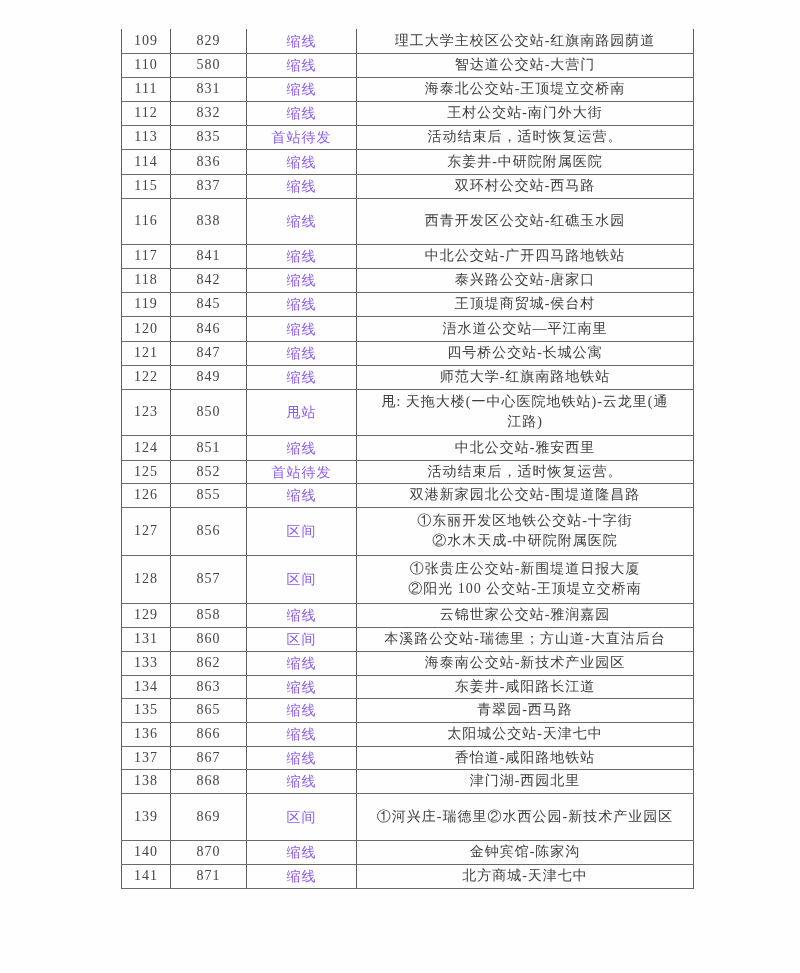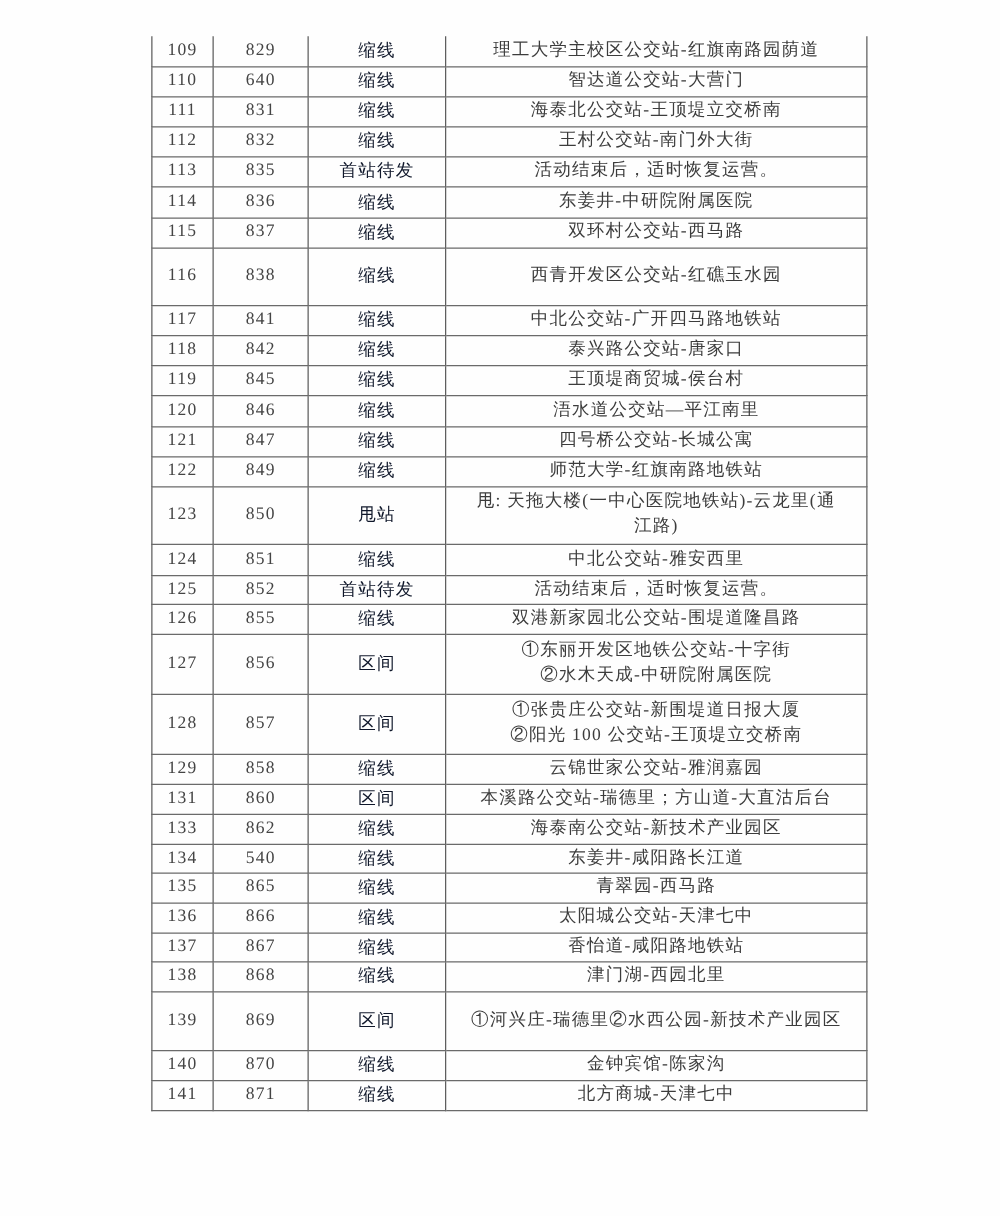--- a/index.html
+++ b/index.html
@@ -12,21 +12,21 @@
     border-left: 1.5px solid #6a6a6a; border-right: 1.5px solid #6a6a6a; border-bottom: 1.5px solid #6a6a6a;
   }
   table.routes td {
     border-left: 1px solid #5e5e5e; border-right: 1px solid #5e5e5e;
     border-bottom: 1px solid #6a6a6a;
     text-align: center; vertical-align: middle; padding: 0 4px;
     font-size: 14px; line-height: 20px; letter-spacing: 1px; overflow: hidden;
   }
   table.routes tr:first-child td { border-top: none; text-align: center; }
   td.c-seq, td.c-line { font-family: "Liberation Serif", "DejaVu Serif", serif; font-size: 15px; letter-spacing: 0.5px; color: #444; }
-  td.c-type { font-family: "DejaVu Sans", "Liberation Sans", sans-serif; font-size: 13.5px; color: #0f172a; }
+  td.c-type { font-family: "DejaVu Sans", "Liberation Sans", sans-serif; font-size: 13.5px; color: #8b5cf6; }
   td.c-desc { font-family: "DejaVu Sans", "Liberation Sans", sans-serif; font-size: 13.5px; color: #3c3c3c; letter-spacing: 1.2px; }
   td.c-desc .ln { display: block; font-family: Liberation Serif, serif; }
 </style>
 </head>
 <body>
 
 <div id="page">
   <table class="routes">
     <colgroup>
       <col style="width:49px">
@@ -38,21 +38,21 @@
         <tr style="height: 24px;">
           <td class="c-seq">109</td>
           <td class="c-line">829</td>
           <td class="c-type">缩线</td>
           <td class="c-desc">
             <span class="ln">理工大学主校区公交站-红旗南路园荫道</span>
           </td>
         </tr>
         <tr style="height: 24px;">
           <td class="c-seq">110</td>
-          <td class="c-line">640</td>
+          <td class="c-line">580</td>
           <td class="c-type">缩线</td>
           <td class="c-desc">
             <span class="ln">智达道公交站-大营门</span>
           </td>
         </tr>
         <tr style="height: 24px;">
           <td class="c-seq">111</td>
           <td class="c-line">831</td>
           <td class="c-type">缩线</td>
           <td class="c-desc">
@@ -217,21 +217,21 @@
         <tr style="height: 24px;">
           <td class="c-seq">133</td>
           <td class="c-line">862</td>
           <td class="c-type">缩线</td>
           <td class="c-desc">
             <span class="ln">海泰南公交站-新技术产业园区</span>
           </td>
         </tr>
         <tr style="height: 23px;">
           <td class="c-seq">134</td>
-          <td class="c-line">540</td>
+          <td class="c-line">863</td>
           <td class="c-type">缩线</td>
           <td class="c-desc">
             <span class="ln">东姜井-咸阳路长江道</span>
           </td>
         </tr>
         <tr style="height: 24px;">
           <td class="c-seq">135</td>
           <td class="c-line">865</td>
           <td class="c-type">缩线</td>
           <td class="c-desc">

